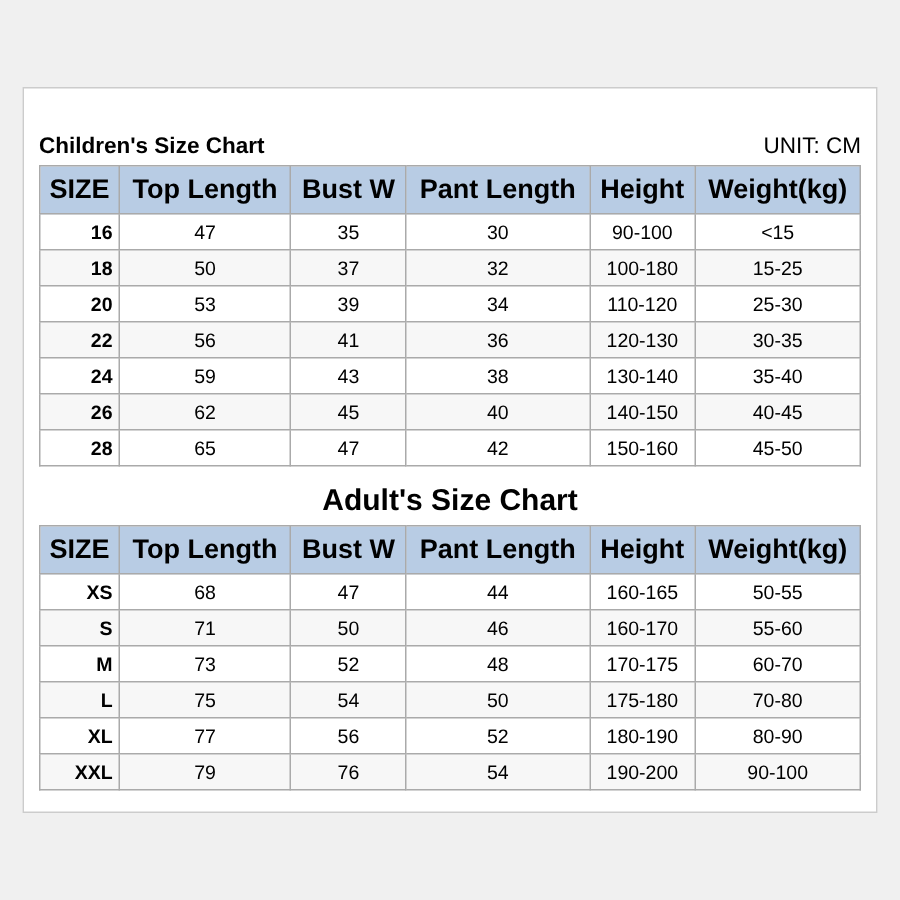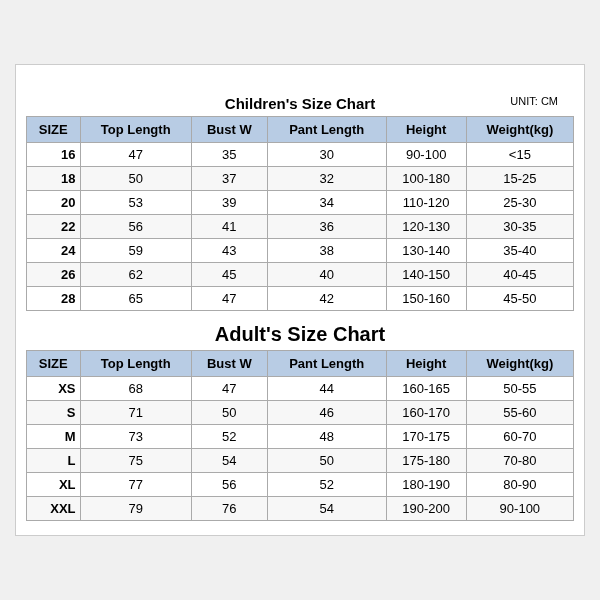--- a/index.html
+++ b/index.html
@@ -13,46 +13,45 @@
       font-family: Arial, sans-serif;
       font-size: 13px;
     }
     .chart-container {
       background: #fff;
       border: 1px solid #ccc;
       width: 570px;
       padding: 10px;
     }
     .section-title {
-      text-align: center;
       font-weight: bold;
       font-size: 15px;
       padding: 6px 0 4px 0;
       position: relative;
       margin-top: 14px;
     }
     .unit-label {
       position: absolute;
-      right: 16px;
+      right: 0;
       top: 6px;
-      font-size: 11px;
+      font-size: 15px;
       font-weight: normal;
     }
     table {
       width: 100%;
       border-collapse: collapse;
       margin-bottom: 4px;
     }
     th {
       background: #b8cce4;
       border: 1px solid #aaa;
       padding: 5px 4px;
       text-align: center;
       font-weight: bold;
-      font-size: 13px;
+      font-size: 18px;
     }
     td {
       border: 1px solid #aaa;
       padding: 4px 4px;
       text-align: center;
       font-size: 13px;
     }
     tr:nth-child(even) td {
       background: #f7f7f7;
     }

